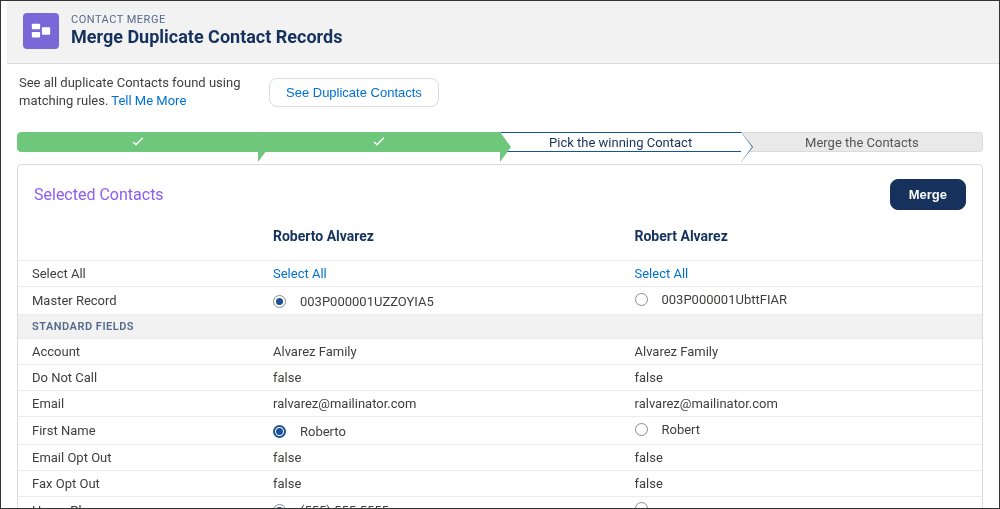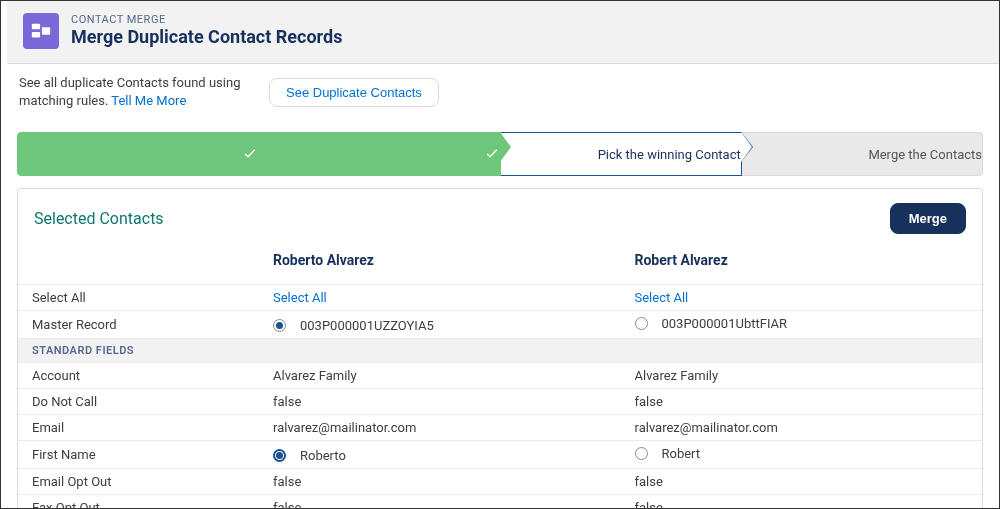--- a/index.html
+++ b/index.html
@@ -63,22 +63,22 @@
     font-weight: 600;
     padding: 7px 18px;
   }
   .progress {
     display:flex;
     margin: 18px 16px 12px;
   }
   .step {
     position: relative;
     flex: 1;
-    height: 44px;
-    display:flex; align-items:center; justify-content:flex-end;
+    height: 20px;
+    display:flex; align-items:center; justify-content:center;
     font-size: 13px;
     background: #e9e9e9;
     color: #555;
     border: 1px solid #dddbda;
     border-left: none;
   }
   .step:first-child { border-left: 1px solid #dddbda; border-radius: 4px 0 0 4px; }
   .step:last-child  { border-radius: 0 4px 4px 0; }
   .step.done {
     background: #6ec77b;
@@ -123,21 +123,21 @@
     margin: 0 16px;
     border: 1px solid #dddbda;
     border-radius: 4px;
   }
   .panel-head {
     display:flex; align-items:center; justify-content:space-between;
     padding: 14px 16px 10px;
   }
   .panel-head .panel-title {
     font-size: 16px;
-    color: #0f766e;
+    color: #8b5cf6;
   }
   table {
     width: 100%;
     border-collapse: collapse;
     font-size: 13px;
   }
   th, td {
     text-align: left;
     padding: 5px 14px;
     border-top: 1px solid #eceaea;

